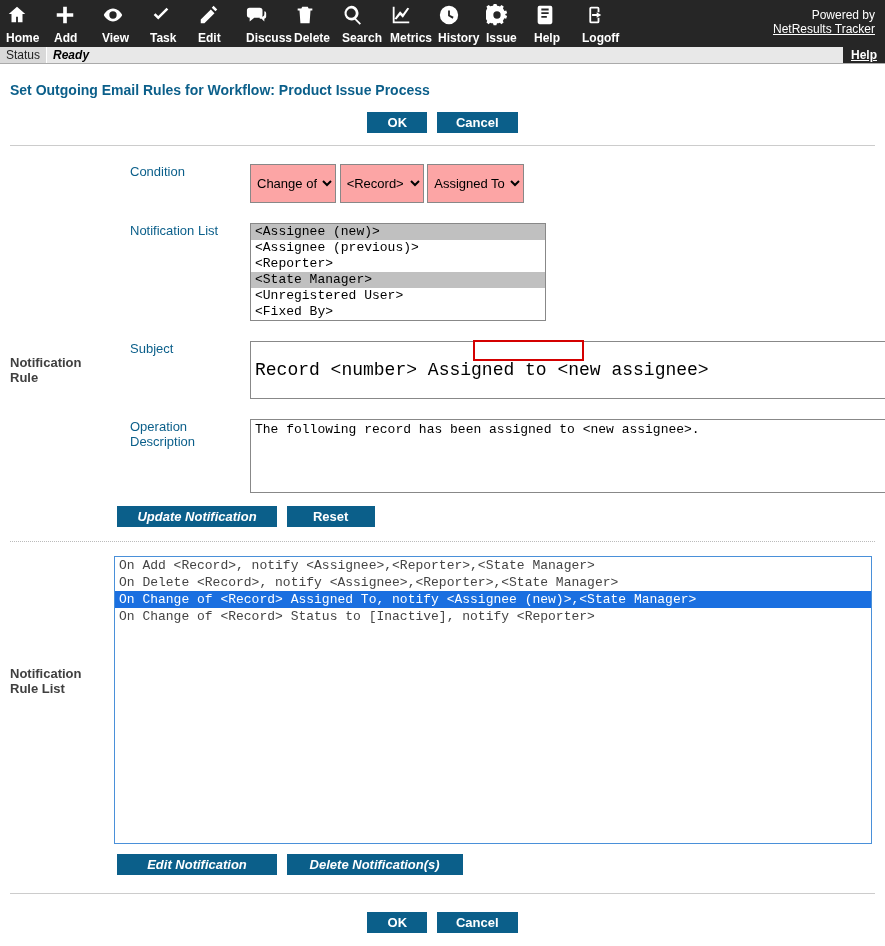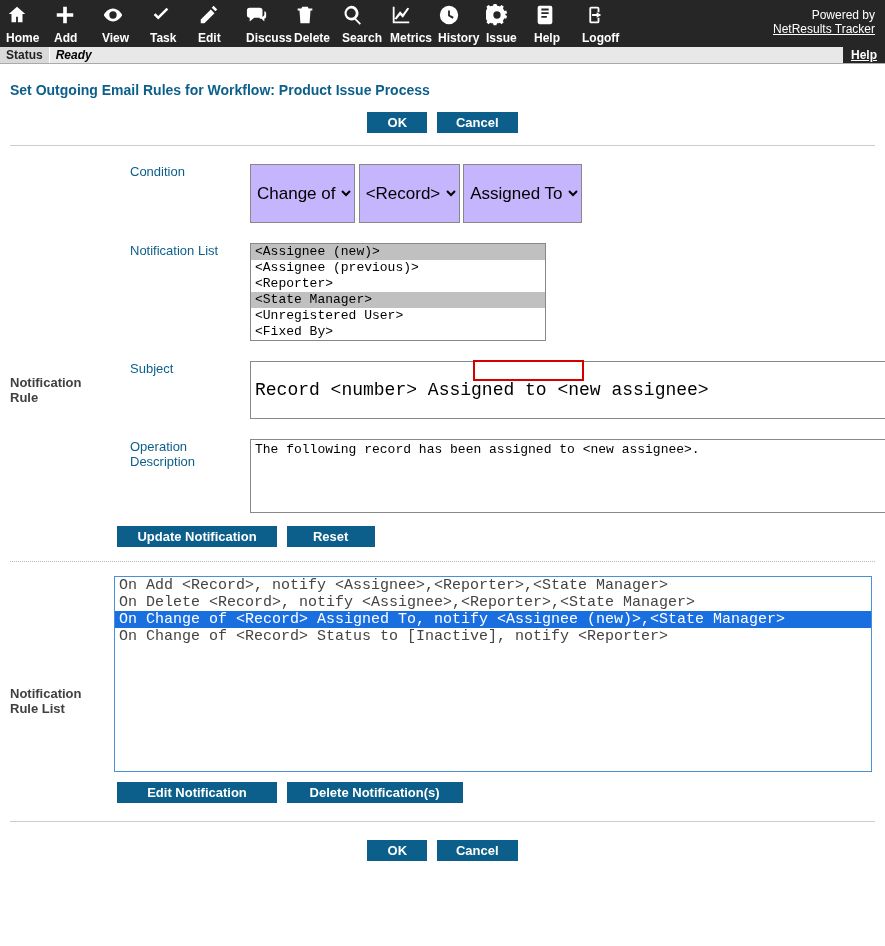--- a/index.html
+++ b/index.html
@@ -45,21 +45,21 @@
   .statusbar {
     background: #d9d9d9;
     border-bottom: 1px solid #aaa;
     display: flex;
     font-size: 12px;
     position: relative;
   }
   .status-cell {
     padding: 1px 6px;
     border-right: 1px solid #fff;
-    font-weight: bold;
+    font-weight: normal;
     color: #222;
     background: #d9d9d9;
   }
   .status-ready {
     background: #e8e8e8;
     flex: 1;
     font-weight: bold;
     padding: 1px 6px;
     font-style: italic;
   }
@@ -90,21 +90,21 @@
     color: #fff;
     font-size: 13px;
     font-weight: bold;
     padding: 2px 18px;
     border: 1px solid #0b5f8a;
     cursor: pointer;
     margin: 0 3px;
     min-width: 60px;
     text-align: center;
   }
-  .btn-wide { min-width: 160px; padding: 2px 10px; }
+  .btn-wide { min-width: 160px; padding: 2px 10px; font-style: italic; }
   hr.sec { border: none; border-top: 1px solid #ccc; margin: 6px 0 18px 0; }
   hr.sec-dashed { border: none; border-top: 1px dotted #bbb; margin: 14px 0; }
   .form-grid {
     display: grid;
     grid-template-columns: 100px 100px 1fr;
     column-gap: 4px;
     row-gap: 14px;
     align-items: start;
     gap: 20px;
   }
@@ -116,24 +116,24 @@
   }
   .field-label {
     grid-column: 2;
     color: #0b5f8a;
     font-size: 13px;
   }
   .field-ctrl {
     grid-column: 3;
   }
   select.inline-sel {
-    font-size: 17px;
+    font-size: 13px;
     border: 1px solid #888;
-    background: #c4b5fd;
-    padding: 18px 2px;
+    background: #fca5a5;
+    padding: 10px 2px;
   }
   .multi-list {
     width: 296px;
     border: 1px solid #888;
     font-size: 13px;
     background: #fff;
     overflow-y: scroll;
     height: 98px;
   }
   .multi-list .opt {
@@ -168,24 +168,24 @@
   }
   .rule-list-wrap {
     display: grid;
     grid-template-columns: 100px 1fr;
     column-gap: 4px;
     align-items: start;
   }
   .rule-list {
     border: 1px solid #4a90d9;
     width: 758px;
-    height: 196px;
+    height: 288px;
     overflow-y: scroll;
     font-family: "Courier New", monospace;
-    font-size: 15px;
+    font-size: 13px;
     background: #fff;
   }
   .rule-list .rrow {
     padding: 0 4px;
     line-height: 17px;
     white-space: nowrap;
     cursor: pointer;
     color: #444;
   }
   .rule-list .rrow.sel {

